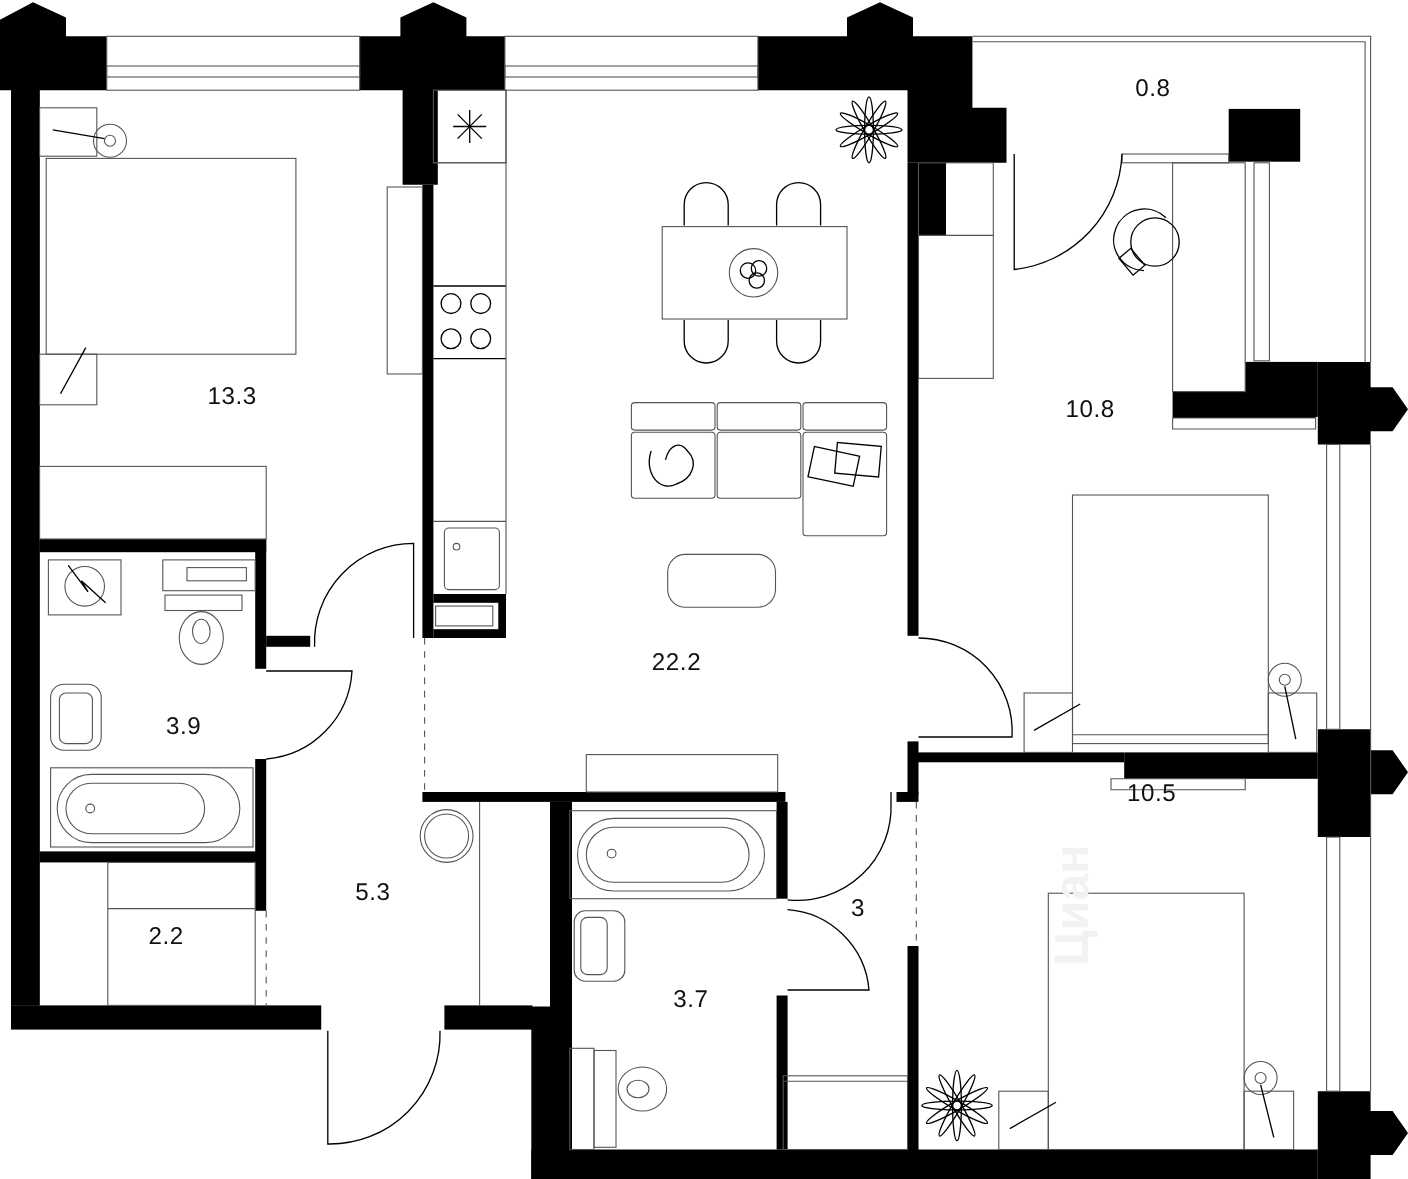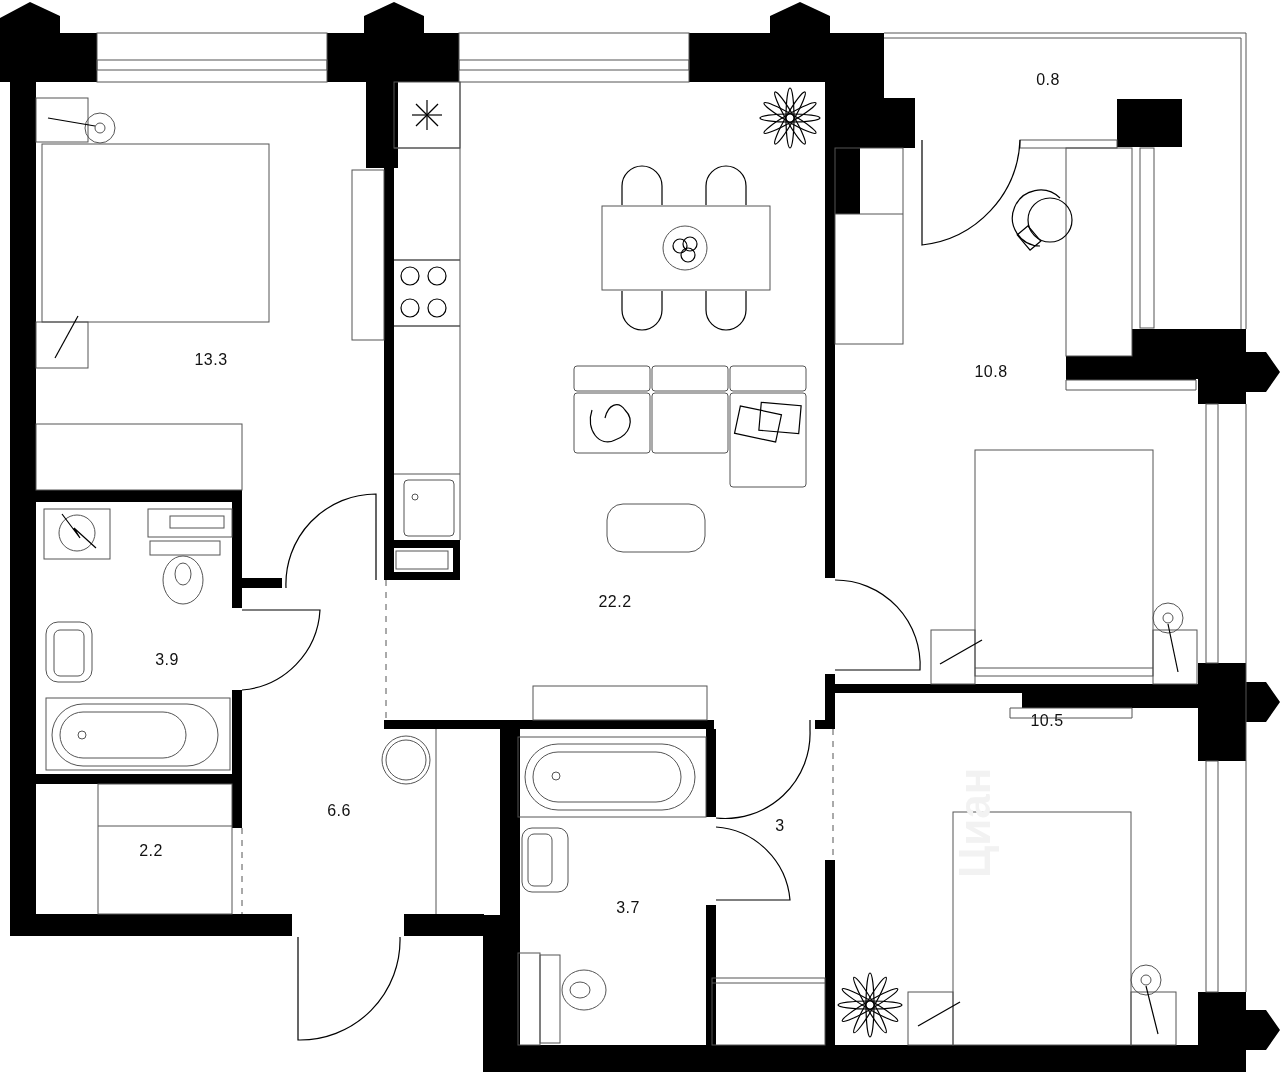--- a/index.html
+++ b/index.html
@@ -2,21 +2,21 @@
 <html><head>
 <meta charset="utf-8">
 <style>
   html,body{margin:0;padding:0;background:#ffffff;}
   body{width:1280px;height:1072px;position:relative;overflow:hidden;font-family:"Liberation Sans",sans-serif;}
   svg{position:absolute;left:0;top:0;}
   .w{fill:#000;}
   .ln{fill:none;stroke:#000;stroke-width:1.2;}
   .lg{fill:none;stroke:#555;stroke-width:1;}
   .dash{stroke:#555;stroke-width:1;stroke-dasharray:6 6;fill:none;}
-  .label{position:absolute;font-size:16px;color:#111;transform:translate(-50%,-50%);white-space:nowrap;letter-spacing:0.5px;}
+  .label{position:absolute;font-size:22px;color:#111;transform:translate(-50%,-50%);white-space:nowrap;letter-spacing:0.5px;}
   .wm{position:absolute;left:950px;top:878px;font-size:44px;color:#f2f2f2;font-weight:bold;transform:rotate(-90deg);transform-origin:left top;}
 </style>
 </head>
 <body>
 
 <svg width="1280" height="1072" viewBox="0 0 1280 1072">
 
   <g>
 
     <polygon class="w" points="0,18 30,2 60,16 60,33 97,33 97,82 36,82 36,914 10,914 10,82 0,82"></polygon>
@@ -237,17 +237,17 @@
   </g>
 </svg>
 
 <div class="wm">Циан</div>
 
 <div class="label" style="left:211px;top:360px">13.3</div>
 <div class="label" style="left:615px;top:602px">22.2</div>
 <div class="label" style="left:1048px;top:80px">0.8</div>
 <div class="label" style="left:991px;top:372px">10.8</div>
 <div class="label" style="left:167px;top:660px">3.9</div>
-<div class="label" style="left:339px;top:811px">6.6</div>
+<div class="label" style="left:339px;top:811px">5.3</div>
 <div class="label" style="left:151px;top:851px">2.2</div>
 <div class="label" style="left:628px;top:908px">3.7</div>
 <div class="label" style="left:780px;top:826px">3</div>
 <div class="label" style="left:1047px;top:721px">10.5</div>
 
 </body></html>

